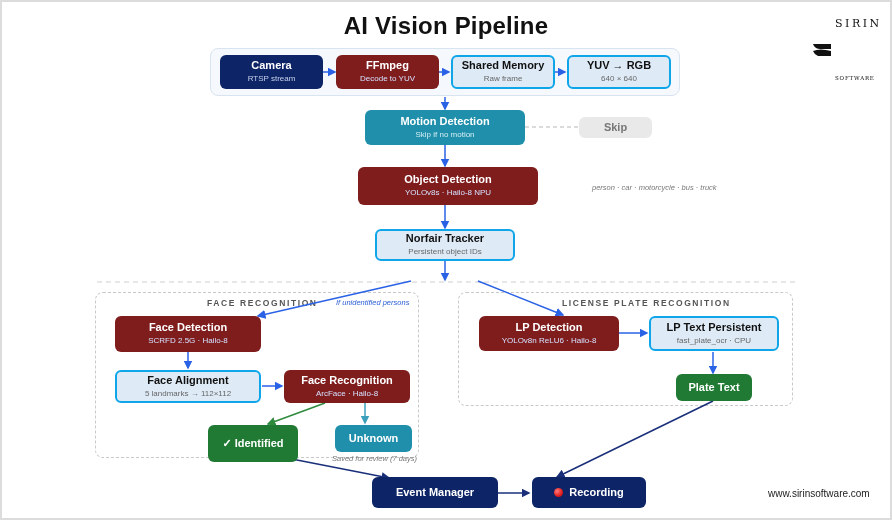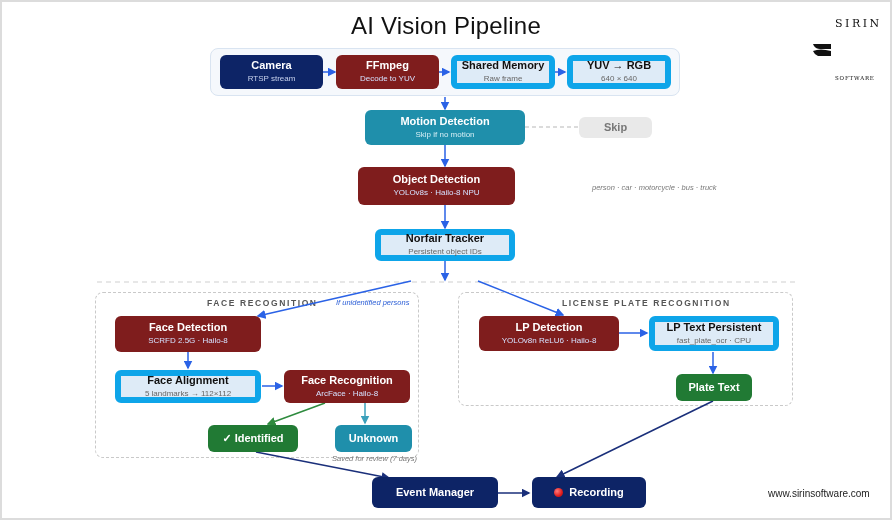--- a/index.html
+++ b/index.html
@@ -1,19 +1,19 @@
 <!DOCTYPE html>
 <html><head>
 <meta charset="utf-8">
 <style>
   * { box-sizing: border-box; margin: 0; padding: 0; }
   html, body { width: 892px; height: 520px; background: #ffffff; overflow: hidden; }
   body { font-family: "Liberation Sans", sans-serif; position: relative; }
   .frame { position: absolute; left: 0; top: 0; width: 892px; height: 520px; border: 2px solid #dcdcdc; background: #fff; }
-  .title { position: absolute; left: 0; width: 892px; top: 12px; text-align: center; font-size: 24px; font-weight: normal; color: #111; letter-spacing: 0.2px; }
+  .title { position: absolute; left: 0; width: 892px; top: 12px; text-align: center; font-size: 24px; font-weight: bold; color: #111; letter-spacing: 0.2px; }
   .logo { position: absolute; left: 812px; top: 18px; display: flex; align-items: center; gap: 3px; }
   .logo-mark { width: 20px; height: 16px; }
   .logo-text { display: flex; flex-direction: column; line-height: 1; gap: 47px; }
   .logo-name { font-family: "DejaVu Serif", serif; font-size: 11px; letter-spacing: 2.5px; color: #111; }
   .logo-sub { font-family: "DejaVu Serif", serif; font-size: 5.5px; letter-spacing: 0.8px; color: #111; }
   .website { position: absolute; left: 768px; top: 488px; font-size: 10px; color: #222; }
 
   .group { position: absolute; border-radius: 8px; }
   .group.top { left: 210px; top: 48px; width: 470px; height: 48px; background: #f5f8fc; border: 1px solid #d9e4f1; }
   .group.dashed { border: 1.5px dashed #c9c9c9; background: transparent; }
@@ -21,21 +21,21 @@
   .group.lp { left: 458px; top: 292px; width: 335px; height: 114px; }
   .group-label { position: absolute; font-size: 8.5px; letter-spacing: 1.6px; color: #555; font-weight: bold; }
 
   .node { position: absolute; border-radius: 6px; display: flex; flex-direction: column; align-items: center; justify-content: center; text-align: center; }
   .node .n-title { font-size: 11px; font-weight: bold; line-height: 1.2; }
   .node .n-sub { font-size: 8px; line-height: 1.3; margin-top: 2px; }
   .navy { background: #0d2466; color: #fff; }
   .navy .n-sub { color: #c7d1ec; }
   .blue { background: #7f1d1d; color: #fff; }
   .blue .n-sub { color: #d5e1ff; }
-  .light { background: #deebf7; border: 6px solid #0ea5e9; color: #111; }
+  .light { background: #deebf7; border: 2px solid #0ea5e9; color: #111; }
   .light .n-sub { color: #666; }
   .teal { background: #1f8fab; color: #fff; }
   .teal .n-sub { color: #d5eef5; }
   .green { background: #217a34; color: #fff; }
   .gray { background: #e9e9e9; color: #777; }
 
   .note { position: absolute; font-size: 7.5px; font-style: italic; color: #777; }
   .note.blue-note { color: #2b5ed6; }
 
   svg.connectors { position: absolute; left: 0; top: 0; width: 892px; height: 520px; pointer-events: none; }
@@ -128,21 +128,21 @@
 </div>
 
 <div class="node teal" style="left:365px; top:110px; width:160px; height:35px;">
   <div class="n-title">Motion Detection</div>
   <div class="n-sub">Skip if no motion</div>
 </div>
 <div class="node gray" style="left:579px; top:117px; width:73px; height:21px;">
   <div class="n-title">Skip</div>
 </div>
 
-<div class="node blue" style="left:358px; top:167px; width:157px; height:38px;">
+<div class="node blue" style="left:358px; top:167px; width:180px; height:38px;">
   <div class="n-title">Object Detection</div>
   <div class="n-sub">YOLOv8s · Hailo-8 NPU</div>
 </div>
 <div class="note" style="left:592px; top:183px;">person · car · motorcycle · bus · truck</div>
 
 <div class="node light" style="left:375px; top:229px; width:140px; height:32px;">
   <div class="n-title">Norfair Tracker</div>
   <div class="n-sub">Persistent object IDs</div>
 </div>
 
@@ -153,21 +153,21 @@
   <div class="n-sub">SCRFD 2.5G · Hailo-8</div>
 </div>
 <div class="node light" style="left:115px; top:370px; width:146px; height:33px;">
   <div class="n-title">Face Alignment</div>
   <div class="n-sub">5 landmarks → 112×112</div>
 </div>
 <div class="node blue" style="left:284px; top:370px; width:126px; height:33px;">
   <div class="n-title">Face Recognition</div>
   <div class="n-sub">ArcFace · Hailo-8</div>
 </div>
-<div class="node green" style="left:208px; top:425px; width:90px; height:27px;">
+<div class="node green" style="left:208px; top:425px; width:90px; height:37px;">
   <div class="n-title">✓ Identified</div>
 </div>
 <div class="node teal" style="left:335px; top:425px; width:77px; height:27px;">
   <div class="n-title">Unknown</div>
 </div>
 <div class="note" style="left:332px; top:454px;">Saved for review (7 days)</div>
 
 <div class="node blue" style="left:479px; top:316px; width:140px; height:35px;">
   <div class="n-title">LP Detection</div>
   <div class="n-sub">YOLOv8n ReLU6 · Hailo-8</div>

